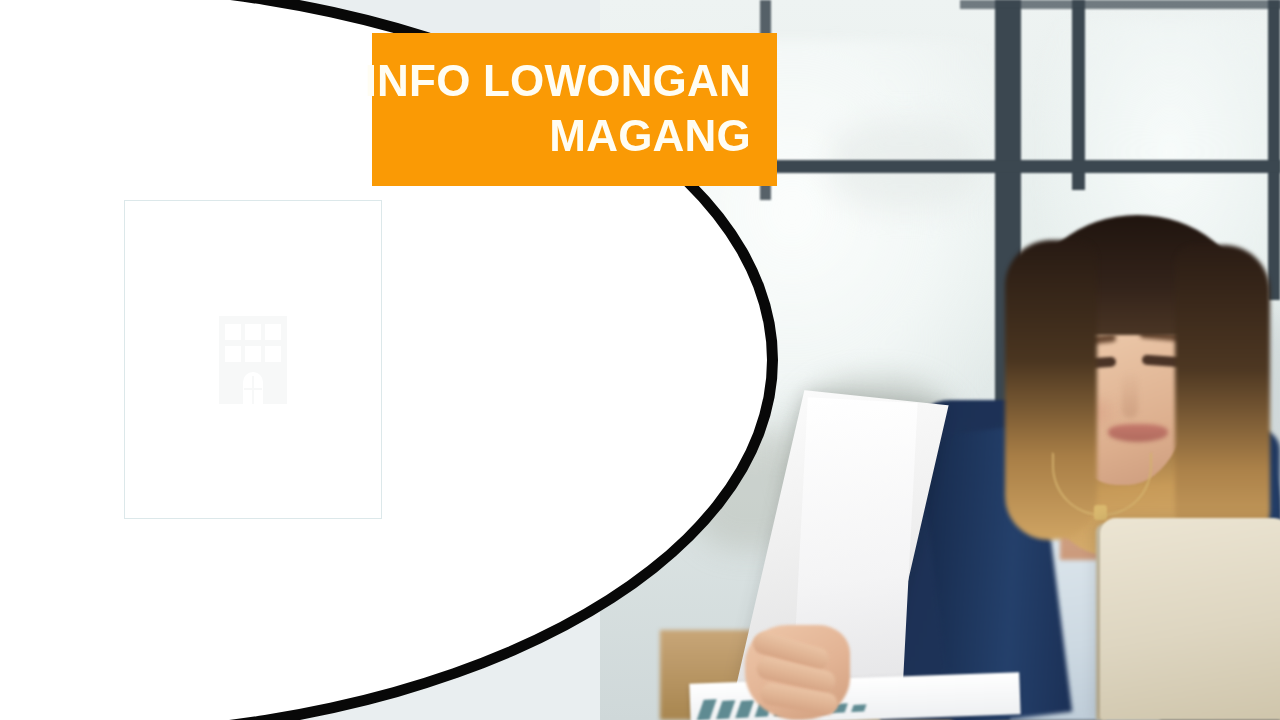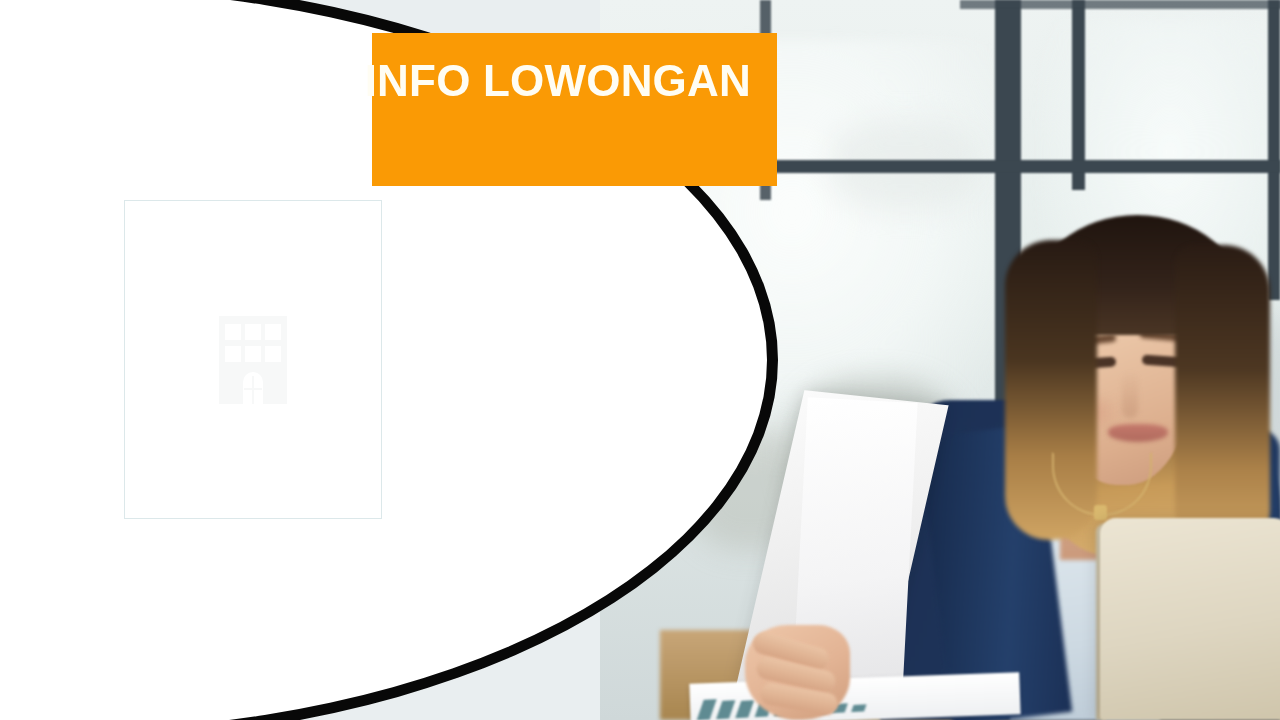--- a/index.html
+++ b/index.html
@@ -442,15 +442,16 @@
         <rect x="48" y="32" width="16" height="16" fill="#ffffff"></rect>
         <path d="M26 90 L26 68 A10 10 0 0 1 46 68 L46 90 Z" fill="#ffffff"></path>
         <rect x="35" y="62" width="2" height="28" fill="#f7f8f8"></rect>
         <rect x="27" y="74" width="18" height="2" fill="#f7f8f8"></rect>
       </svg>
     </span>
   </div>
 
   <div class="title-banner">
     <div class="title-line">INFO LOWONGAN</div>
+    <div class="title-line">MAGANG</div>
   </div>
 
 </div>
 
 </body></html>

